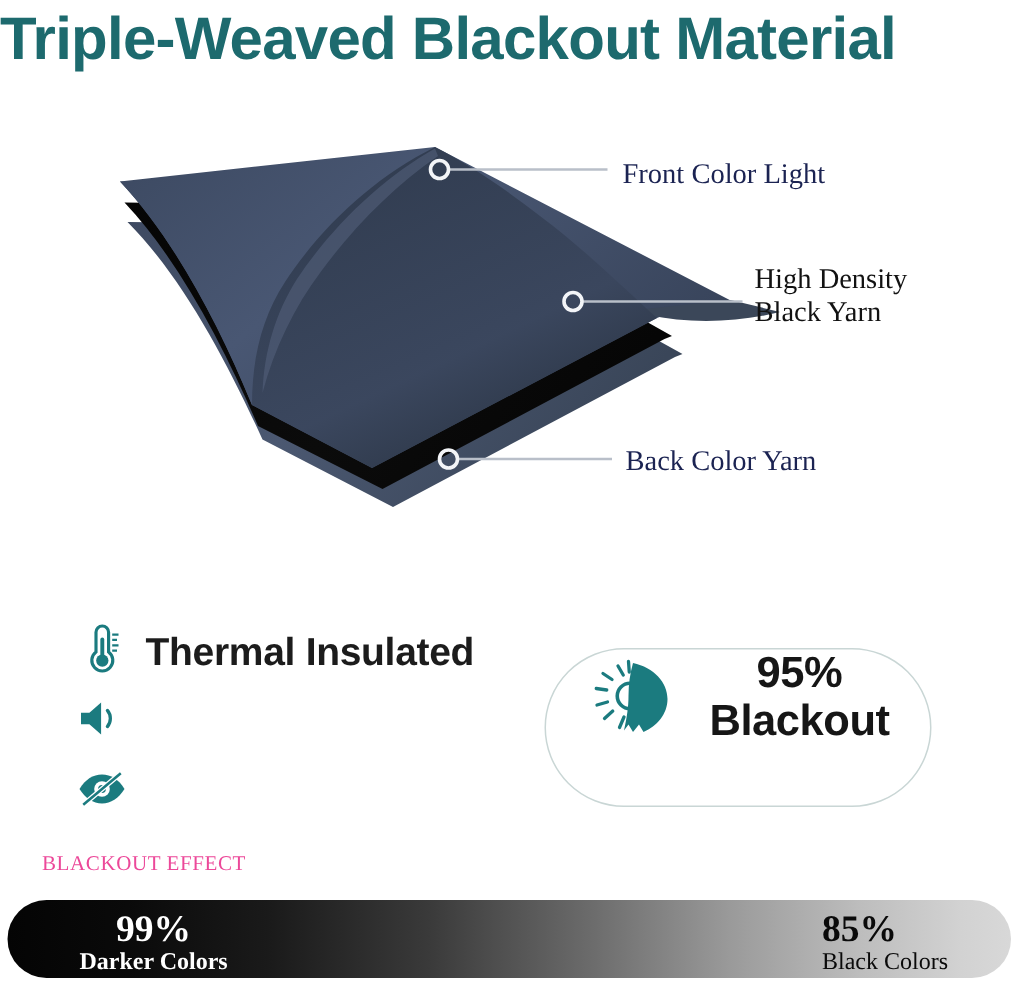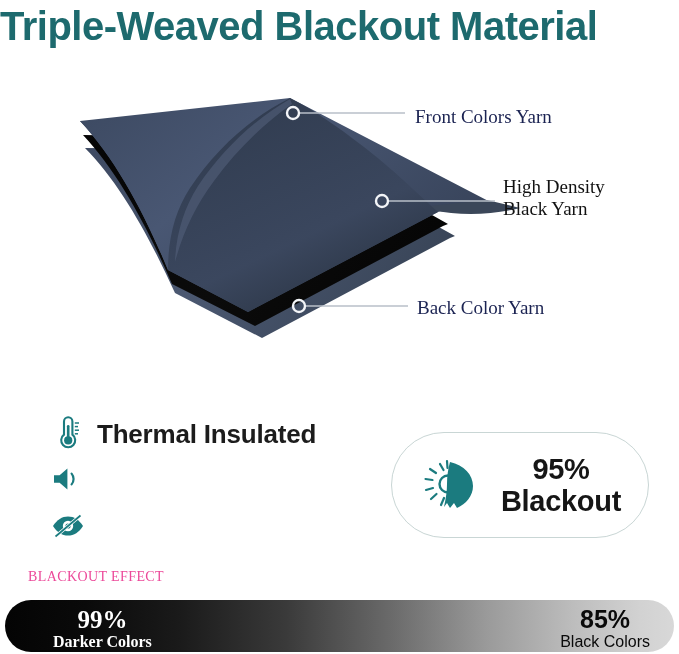--- a/index.html
+++ b/index.html
@@ -95,29 +95,28 @@
     font-weight: bold;
     color: #1c1c1c;
     margin-left: 9px;
     white-space: nowrap;
     letter-spacing: -0.2px;
   }
 
   
   .badge {
     position: absolute;
-    left: 391px;
+    left: 363px;
     top: 432px;
     width: 258px;
     height: 106px;
     border: 1.5px solid #c9d6d5;
     border-radius: 53px;
     background: #ffffff;
     display: flex;
-    align-items: center;
     justify-content: center;
     box-sizing: border-box;
   }
   .badge-icon {
     width: 66px;
     height: 64px;
     flex: 0 0 66px;
     display: flex;
     align-items: center;
     justify-content: center;
@@ -167,25 +166,25 @@
     position: absolute;
     left: 48px;
     top: 6px;
     text-align: center;
     color: #ffffff;
     font-family: "Liberation Serif", serif;
     font-weight: bold;
   }
   .effect-right {
     position: absolute;
-    right: 24px;
+    right: 42px;
     top: 6px;
-    text-align: center;
+    text-align: left;
     color: #0a0a0a;
-    font-family: Liberation Sans, sans-serif;
+    font-family: Liberation Serif, serif;
   }
   .effect-pct {
     font-size: 25px;
     line-height: 1.08;
     display: block;
     font-weight: bold;
   }
   .effect-sub {
     font-size: 16px;
     line-height: 1.1;
@@ -251,21 +250,21 @@
         <line x1="388" y1="113" x2="495" y2="113" stroke="#b9bfc9" stroke-width="1.6"></line>
         <circle cx="382" cy="113" r="6" fill="none" stroke="#f3f5f8" stroke-width="2.4"></circle>
       </g>
 
       <g>
         <line x1="305" y1="218" x2="408" y2="218" stroke="#b9bfc9" stroke-width="1.6"></line>
         <circle cx="299" cy="218" r="6" fill="none" stroke="#f3f5f8" stroke-width="2.4"></circle>
       </g>
     </svg>
 
-    <div class="callout-label callout-front">Front  Colors Yarn</div>
+    <div class="callout-label callout-front">Front  Color Light</div>
 
     <div class="callout-label callout-back">Back Color Yarn</div>
 
     <div class="callout-label callout-black">
       <div>High Density</div>
       <div>Black Yarn</div>
     </div>
   </div>
 
   <div class="features">

